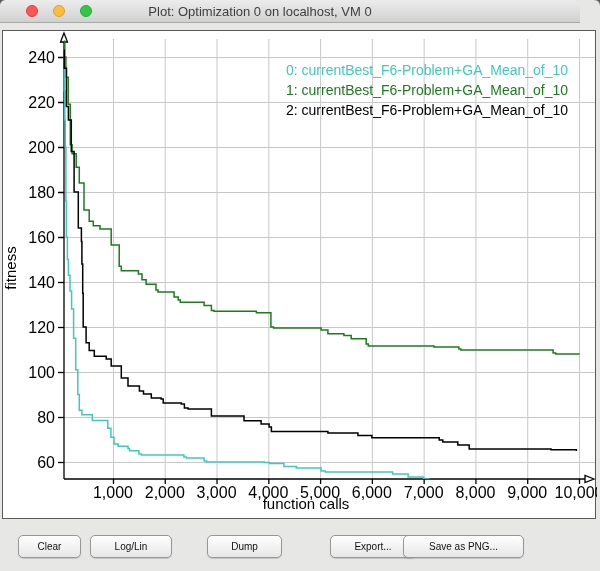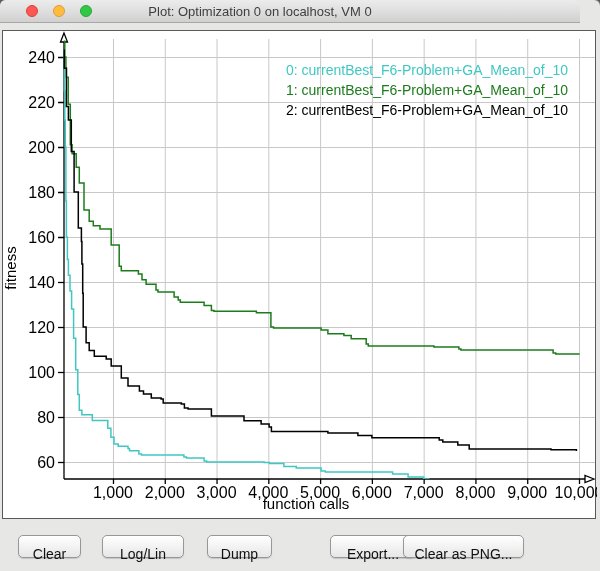--- a/index.html
+++ b/index.html
@@ -28,26 +28,26 @@
     background:#ffffff;border:1px solid #595959;box-sizing:border-box;
   }
   .plot-panel svg{position:absolute;left:0;top:0;}
   
   .btnrow{position:absolute;left:0;top:535px;width:600px;height:24px;}
   .aqua-btn{
     position:absolute;top:0;height:23px;box-sizing:border-box;
     border:1px solid #979797;border-radius:5px;
     background:linear-gradient(#ffffff,#f4f4f4 45%,#e6e6e6);
     box-shadow:0 1px 1px rgba(0,0,0,.15);
-    font-family:"Liberation Sans",sans-serif;font-size:14px;color:#111;
-    padding:8px;line-height:21px;text-align:center;
+    font-family:"Liberation Sans",sans-serif;font-size:10px;color:#111;
+    padding:0;line-height:21px;text-align:center;
   }
   .aqua-btn:nth-of-type(1){left:18px;width:63px;}
-  .aqua-btn:nth-of-type(2){left:102px;width:82px;}
-  .aqua-btn:nth-of-type(3){left:207px;width:65px;}
+  .aqua-btn:nth-of-type(2){left:90px;width:82px;}
+  .aqua-btn:nth-of-type(3){left:207px;width:75px;}
   .aqua-btn:nth-of-type(4){left:298px;width:86px;margin-left:32px;}
   .aqua-btn:nth-of-type(5){left:403px;width:121px;}
 </style>
 </head>
 <body>
 
 <div class="window">
 
   <div class="titlebar">
     <span class="tl red"></span>
@@ -144,16 +144,16 @@
         <path d="M60.8,10.3H61.8V26.0H62.9V37.3H63.4V46.3H65.2V73.3H67.3V113.8H69.1V122.8H73.2V136.3H76.3V152.0H81.0V179.0H86.2V190.3H90.3V194.8H97.0V198.1H108.2V213.9H116.2V235.3H118.3V239.8H135.4V243.1H139.0V248.8H143.1V253.3H153.0V258.9H155.0V261.1H171.1V266.1H175.2V269.0H177.3V271.3H201.1V274.4H208.4V279.4H211.0V280.3H253.4V281.8H267.9V296.0H270.5V296.9H318.1V298.9H324.9V302.8H340.9V304.6H348.2V307.7H363.2V312.9H365.3V314.9H431.0V316.0H455.9V318.1H457.9V318.9H550.1V321.9H552.7V323.0H576.0V323.4" fill="none" stroke="#1c7c1c" stroke-width="1.5" clip-path="url(#plotclip)"></path>
         <path d="M60.8,19.3H61.3V37.3H63.4V75.5H65.4V89.0H68.3V120.5H71.1V161.0H75.3V197.0H78.4V210.5H78.9V233.0H79.7V262.3H80.2V296.0H83.1V311.8H86.2V319.6H91.3V325.3H103.2V327.9H108.2V334.9H118.3V347.1H125.0V354.9H136.4V359.9H140.5V363.1H148.3V367.1H158.1V368.0H160.2V372.1H178.3V372.9H181.4V377.0H185.1V378.1H208.4V384.9H241.0V389.8H258.1V393.0H266.1V395.9H268.4V400.6H324.9V402.0H354.9V404.4H368.9V406.7H436.2V408.9H439.8V411.0H454.8V413.9H466.2V417.9H548.0V418.8H573.4V420.0" fill="none" stroke="#000000" stroke-width="1.5" clip-path="url(#plotclip)"></path>
       </svg>
   </div>
 
   <div class="btnrow">
     <button class="aqua-btn">Clear</button>
     <button class="aqua-btn">Log/Lin</button>
     <button class="aqua-btn">Dump</button>
     <button class="aqua-btn">Export...</button>
-    <button class="aqua-btn">Clear as PNG...</button>
+    <button class="aqua-btn">Save as PNG...</button>
   </div>
 
 </div>
 
 </body></html>

